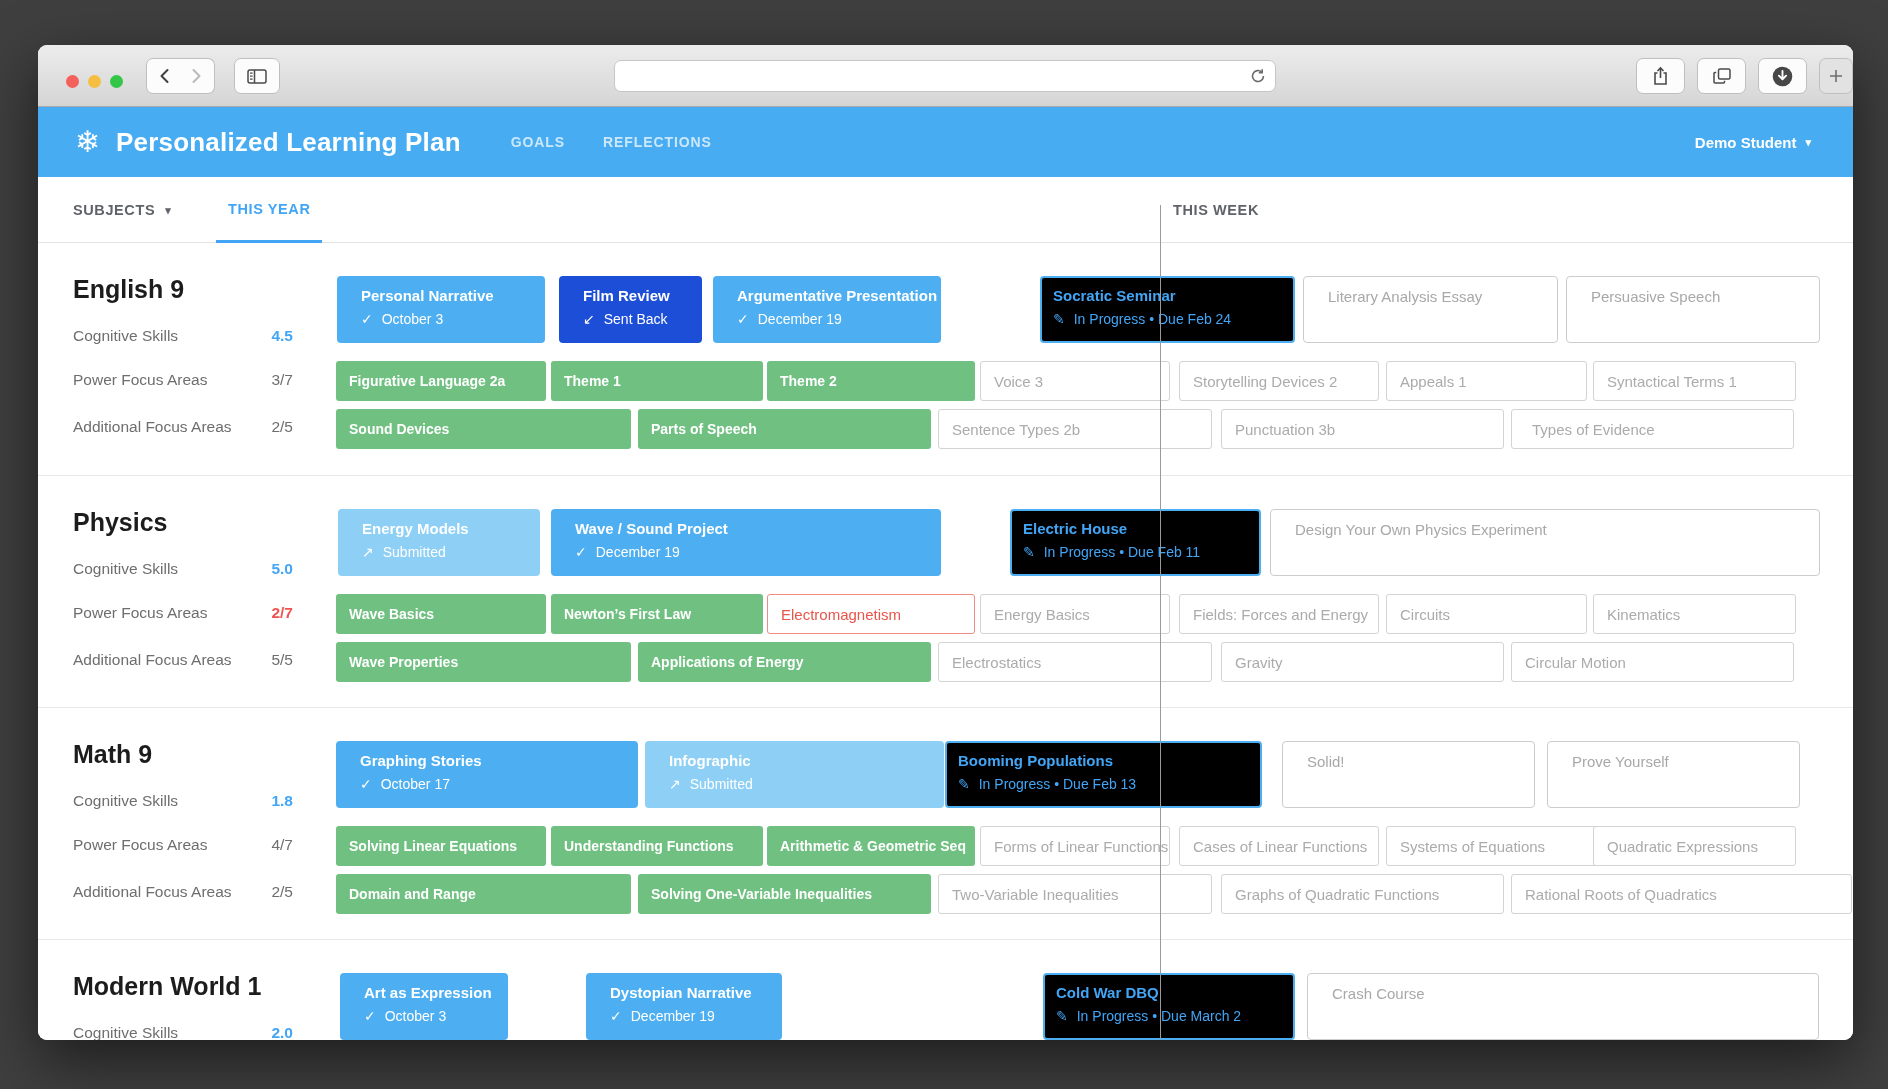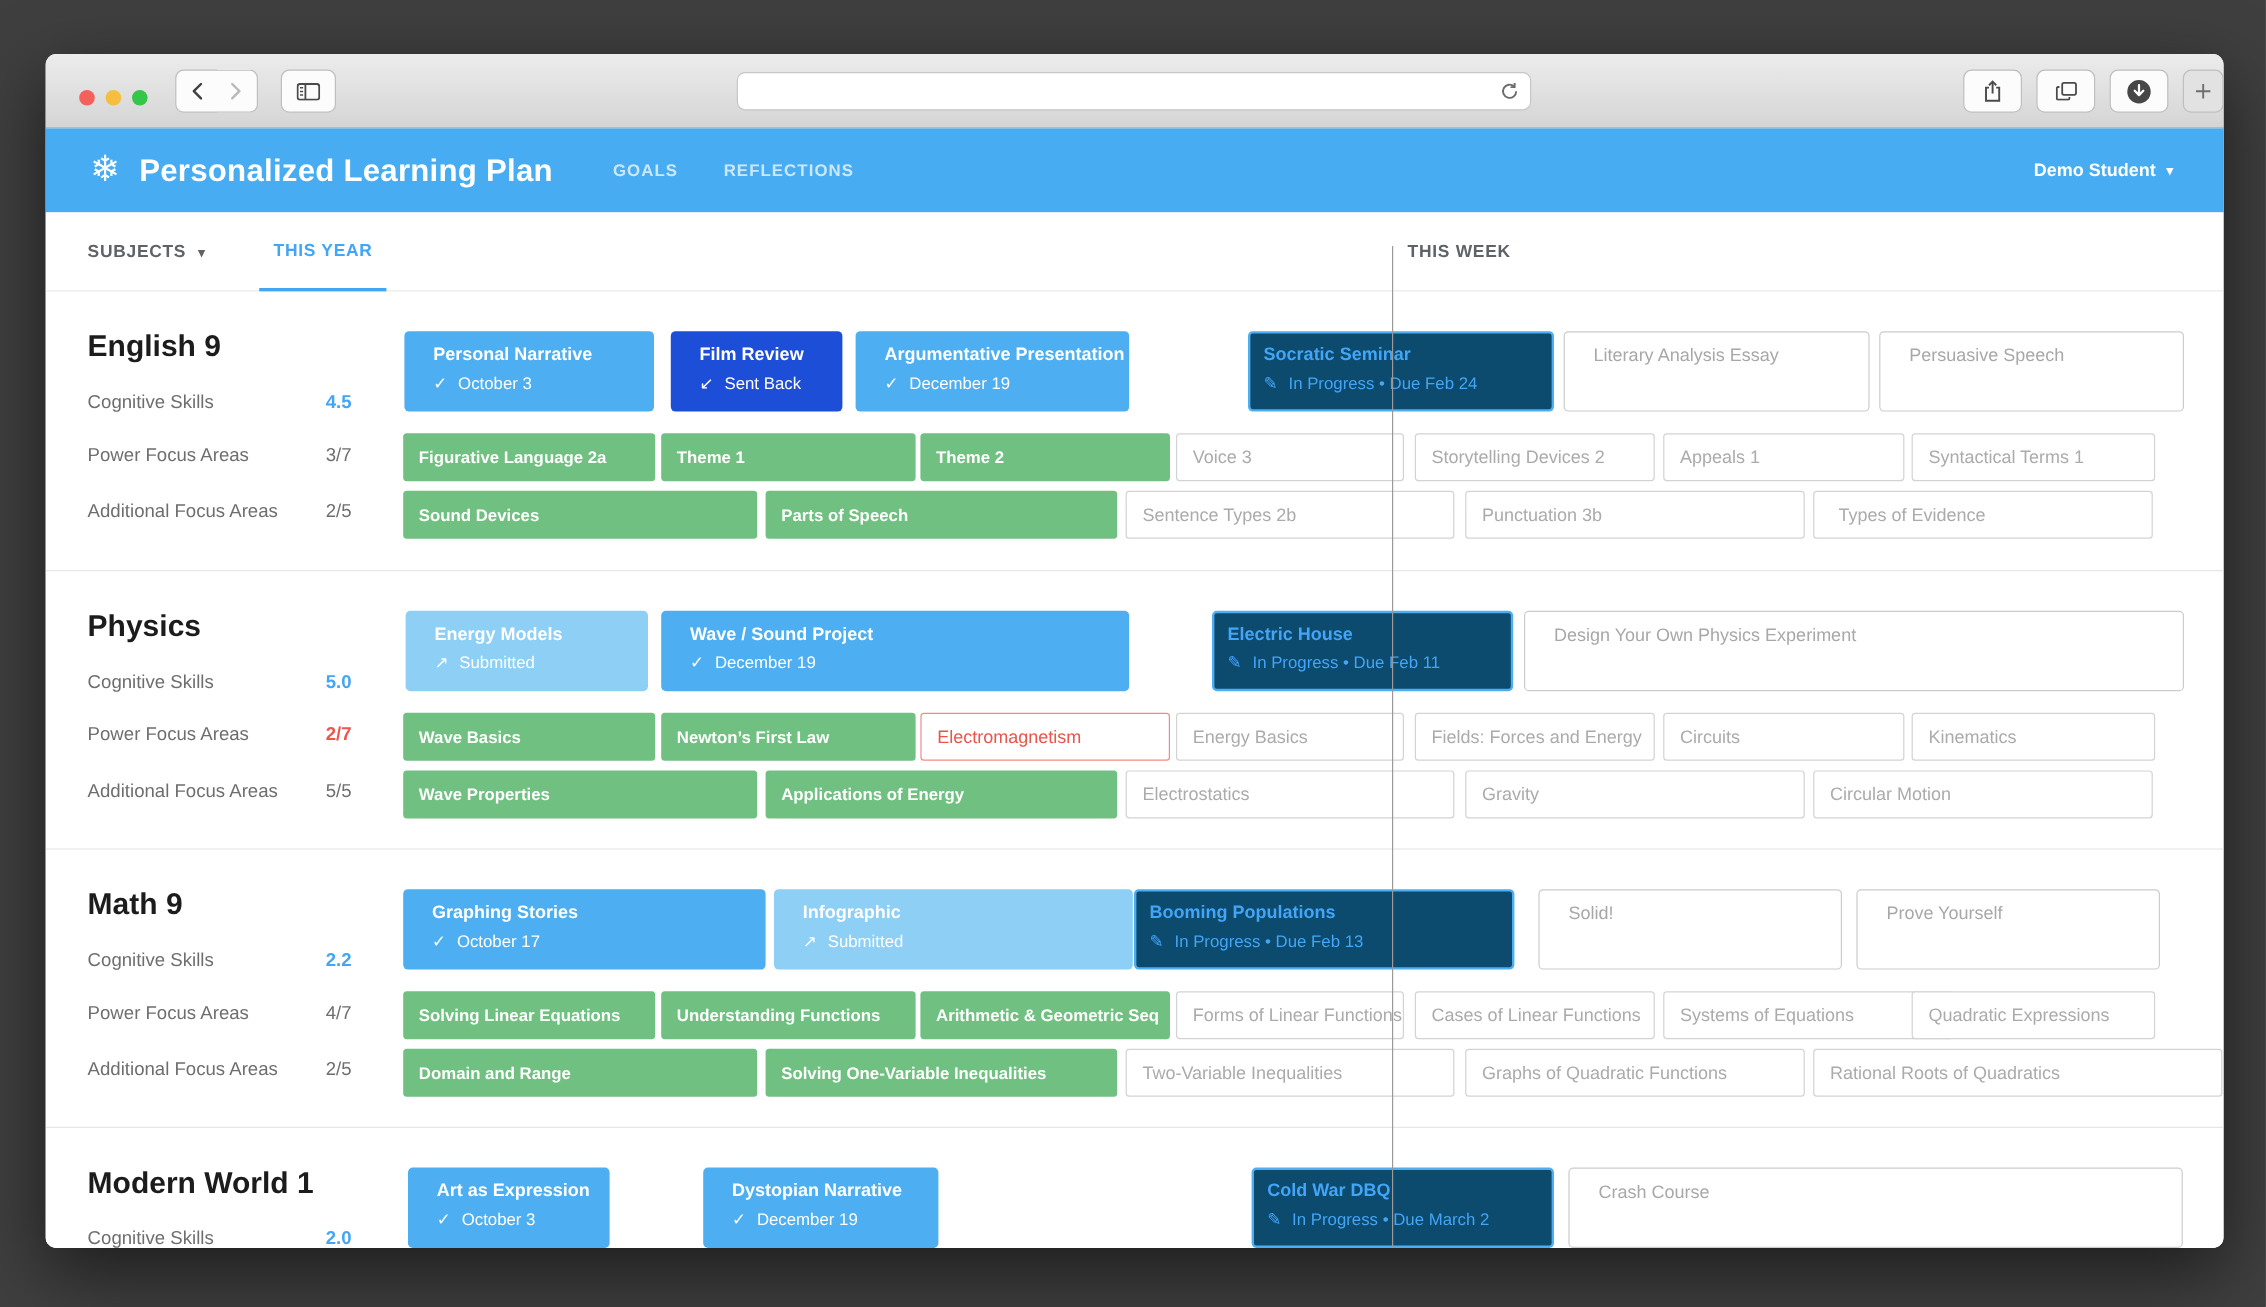--- a/index.html
+++ b/index.html
@@ -76,21 +76,21 @@
   .card { position:absolute; top:0; height:100%; border-radius:4px; overflow:hidden;
           cursor:pointer; white-space:nowrap; }
   .row.projects .card { padding:11px 24px; }
   .card-label { font-size:15px; font-weight:700; }
   .card-sub { font-size:14px; margin-top:7px; display:flex; align-items:center; gap:9px; }
   .ic { font-size:14px; line-height:1; }
 
   .card.done      { background:#4DAFF1; color:#fff; }
   .card.sentback  { background:#1d4ed8; color:#fff; }
   .card.submitted { background:#8DCFF5; color:#fff; }
-  .card.inprogress{ background:#0c4a6e; border:2px solid #4DAFF1; padding:9px 11px !important; }
+  .card.inprogress{ background:#000000; border:2px solid #4DAFF1; padding:9px 11px !important; }
   .card.inprogress .card-label, .card.inprogress .card-sub { color:#42A5F5; }
   .card.upcoming  { background:#fff; border:1px solid #cccccc; }
   .card.upcoming .card-label { color:#a8a8a8; font-weight:400; }
 
   .row.power .card, .row.additional .card { display:flex; align-items:center;
           padding:0 13px; border-radius:3px; }
   .card.mastered { background:#70C081; color:#fff; }
   .card.mastered .card-label { font-size:14px; }
   .card.upcoming-chip { background:#fff; border:1px solid #d3d3d3; }
   .card.upcoming-chip .card-label { color:#ababab; font-weight:400; }
@@ -365,21 +365,21 @@
                 <div class="card-label">Circular Motion</div>
               </div>
             </div>
           </div>
   </section>
         <section class="subject divided" style="top: 464px;">
     <h2>Math 9</h2>
     <div>
             <div class="stat" style="top: 84px;">
               <span class="stat-label">Cognitive Skills</span>
-              <span class="stat-value blue">2.2</span>
+              <span class="stat-value blue">1.8</span>
             </div>
             <div class="stat" style="top: 128px;">
               <span class="stat-label">Power Focus Areas</span>
               <span class="stat-value gray">4/7</span>
             </div>
             <div class="stat" style="top: 175px;">
               <span class="stat-label">Additional Focus Areas</span>
               <span class="stat-value gray">2/5</span>
             </div>
           </div>

